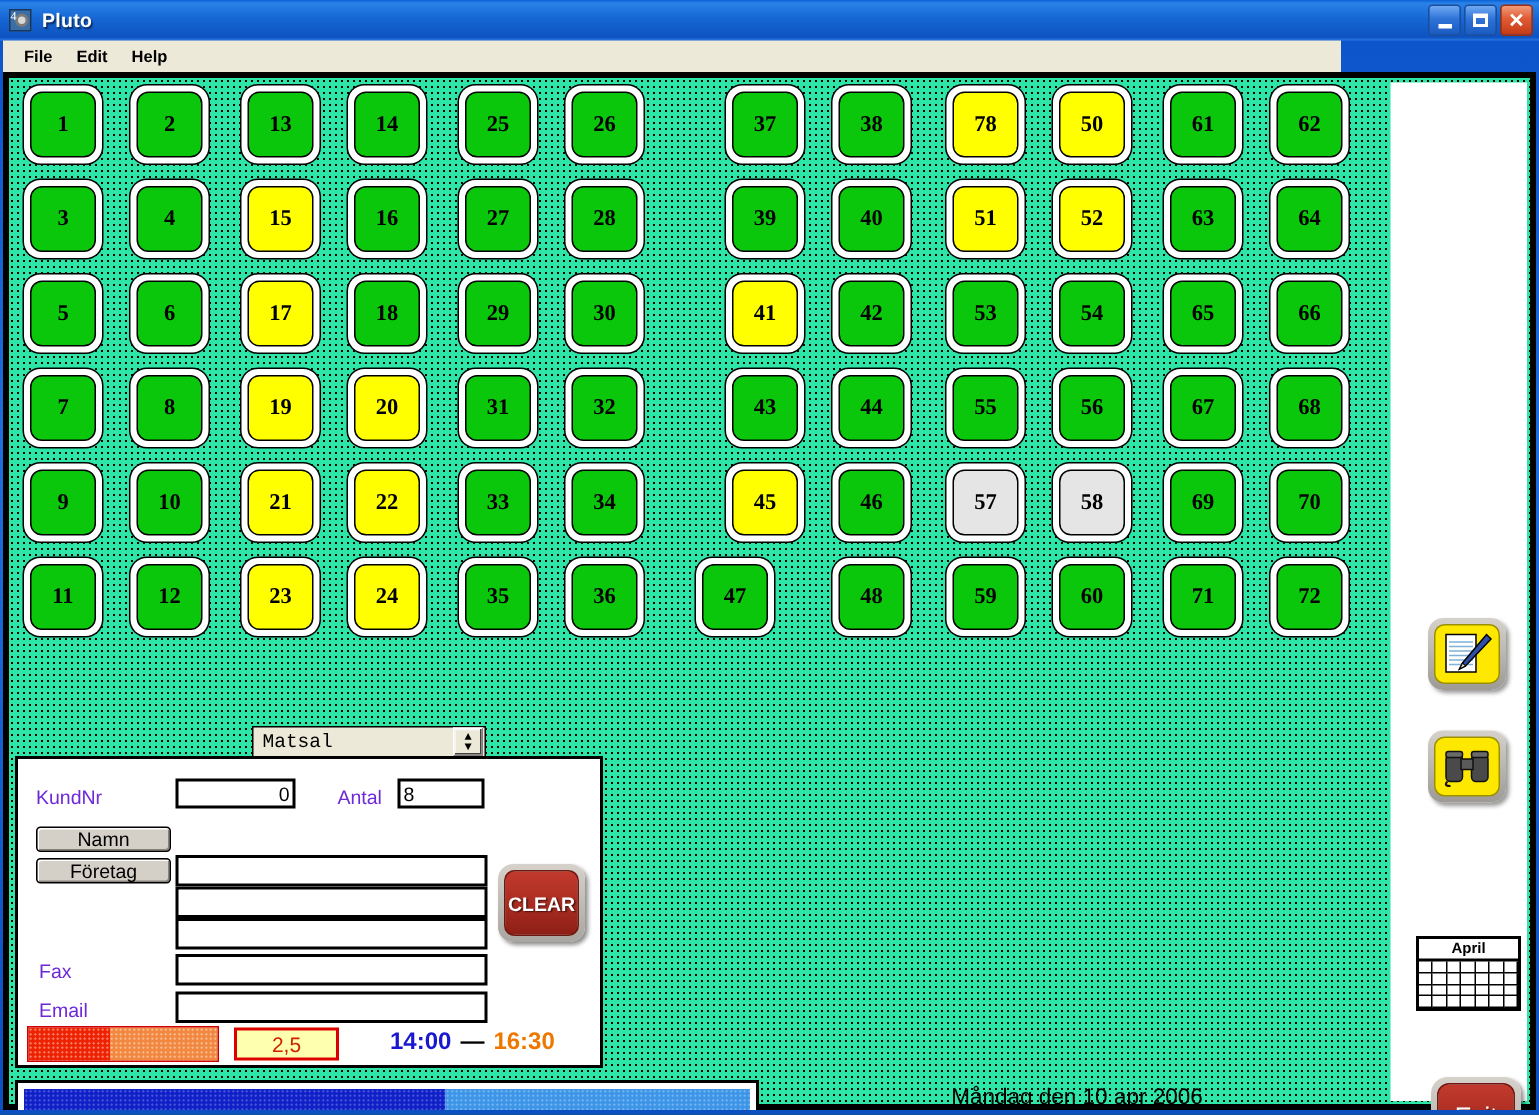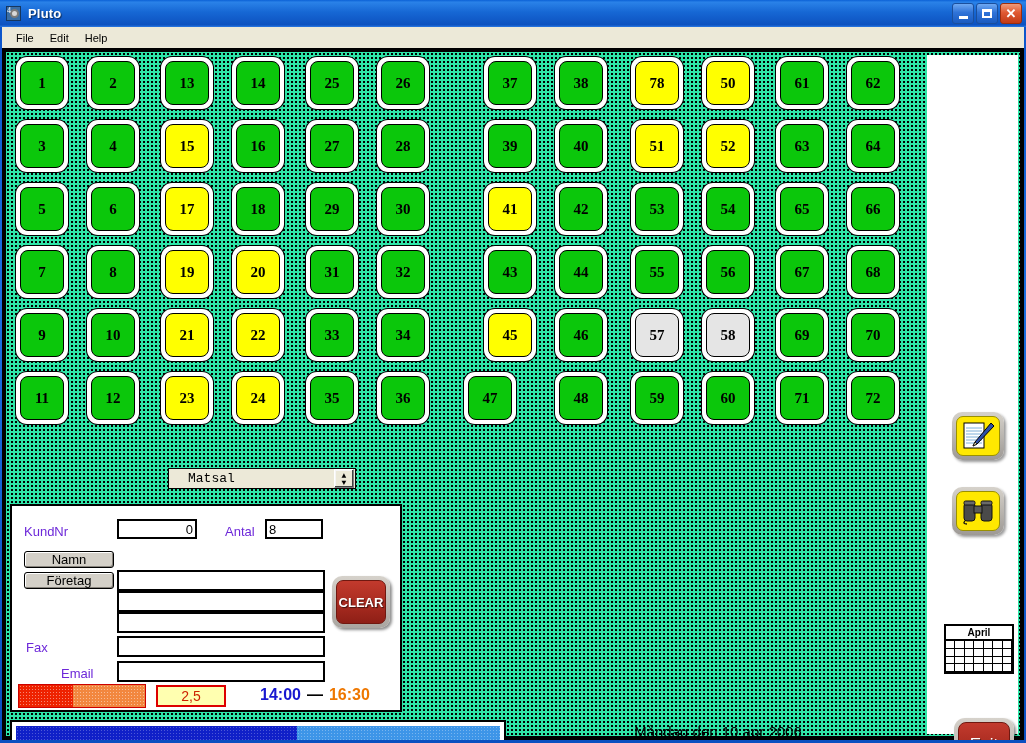--- a/index.html
+++ b/index.html
@@ -53,24 +53,24 @@
     position:relative;
   }
   .wbtn.blue { background: linear-gradient(to bottom,#6fa9f2 0%,#2f73d8 45%,#1a5bc0 100%); }
   .wbtn.red  { background: linear-gradient(to bottom,#f09a7a 0%,#e05a33 45%,#c23b16 100%); border-color:#9c2d0d; }
   .wbtn .mini { width:9px; height:3px; background:#fff; margin-top:7px; }
   .wbtn .maxi { width:10px; height:9px; border:2px solid #fff; border-top-width:3px; }
   .wbtn .xg { color:#fff; font-size:13px; font-weight:bold; line-height:13px; font-family:"Liberation Sans",sans-serif; }
 
   
   #menubar {
-    position:absolute; left:2px; top:27px; width:1022px; height:21px;
+    position:absolute; left:2px; top:27px; width:892px; height:21px;
     background:#ece9d8;
     display:flex; align-items:center; padding-left:6px;
-    font-size:11px; color:#000;
+    font-size:11px; color:#000;font-weight:bold;
   }
   #menubar .mi { padding:2px 8px; cursor:default; }
 
   
   #client {
     position:absolute; left:2px; top:48px; width:1022px; height:692px;
     background:#000;
     overflow:hidden;
   }
   
@@ -106,25 +106,25 @@
     font-family:"Liberation Serif", serif;
     font-size:15px; font-weight:bold; color:#000;
     line-height:1;
   }
   .tbtn.free   { background:#0bc70b; }
   .tbtn.booked { background:#ffff00; }
   .tbtn.sel    { background:#e5e5e5; }
 
   
   #room-select {
-    position:absolute; left:162px; top:416px; width:188px; height:21px;
+    position:absolute; left:162px; top:432px; width:156px; height:21px;
     background:#ece9d8; border:1px solid #000;
     display:flex; align-items:center;
     font-family:"Liberation Mono","DejaVu Sans Mono",monospace;
-    font-size:13px; color:#000;padding-left:13px;
+    font-size:13px; color:#000;
   }
   #room-select .val { padding-left:6px; flex:1; }
   #room-select .spin {
     width:20px; height:19px; margin-right:1px;
     background:#ece9d8;
     border-left:1px solid #fff; border-top:1px solid #fff;
     border-right:1px solid #808080; border-bottom:1px solid #808080;
     box-shadow: inset -1px -1px 0 #404040, inset 1px 1px 0 #f5f5f5;
     display:flex; flex-direction:column; align-items:center; justify-content:center;
     font-size:8px; line-height:7px;
@@ -541,21 +541,21 @@
 
         <div class="btn3d" style="left:12px; top:66px; width:90px; height:17px;">Företag</div>
         <div class="tfield" style="left:105px; top:64px; width:208px; height:21px;"></div>
 
         <div class="tfield" style="left:105px; top:85px; width:208px; height:21px;"></div>
         <div class="tfield" style="left:105px; top:106px; width:208px; height:21px;"></div>
 
         <span class="lbl" style="left:14px; top:134px;">Fax</span>
         <div class="tfield" style="left:105px; top:130px; width:208px; height:21px;"></div>
 
-        <span class="lbl" style="left:14px; top:160px;margin-left:35px;">Email</span>
+        <span class="lbl" style="left:14px; top:160px;">Email</span>
         <div class="tfield" style="left:105px; top:155px; width:208px; height:21px;"></div>
 
         <div id="clear-btn">
           <div class="inner">CLEAR</div>
         </div>
 
         <div id="occ-bar"></div>
         <div id="occ-val">2,5</div>
 
         <div id="time-range">

